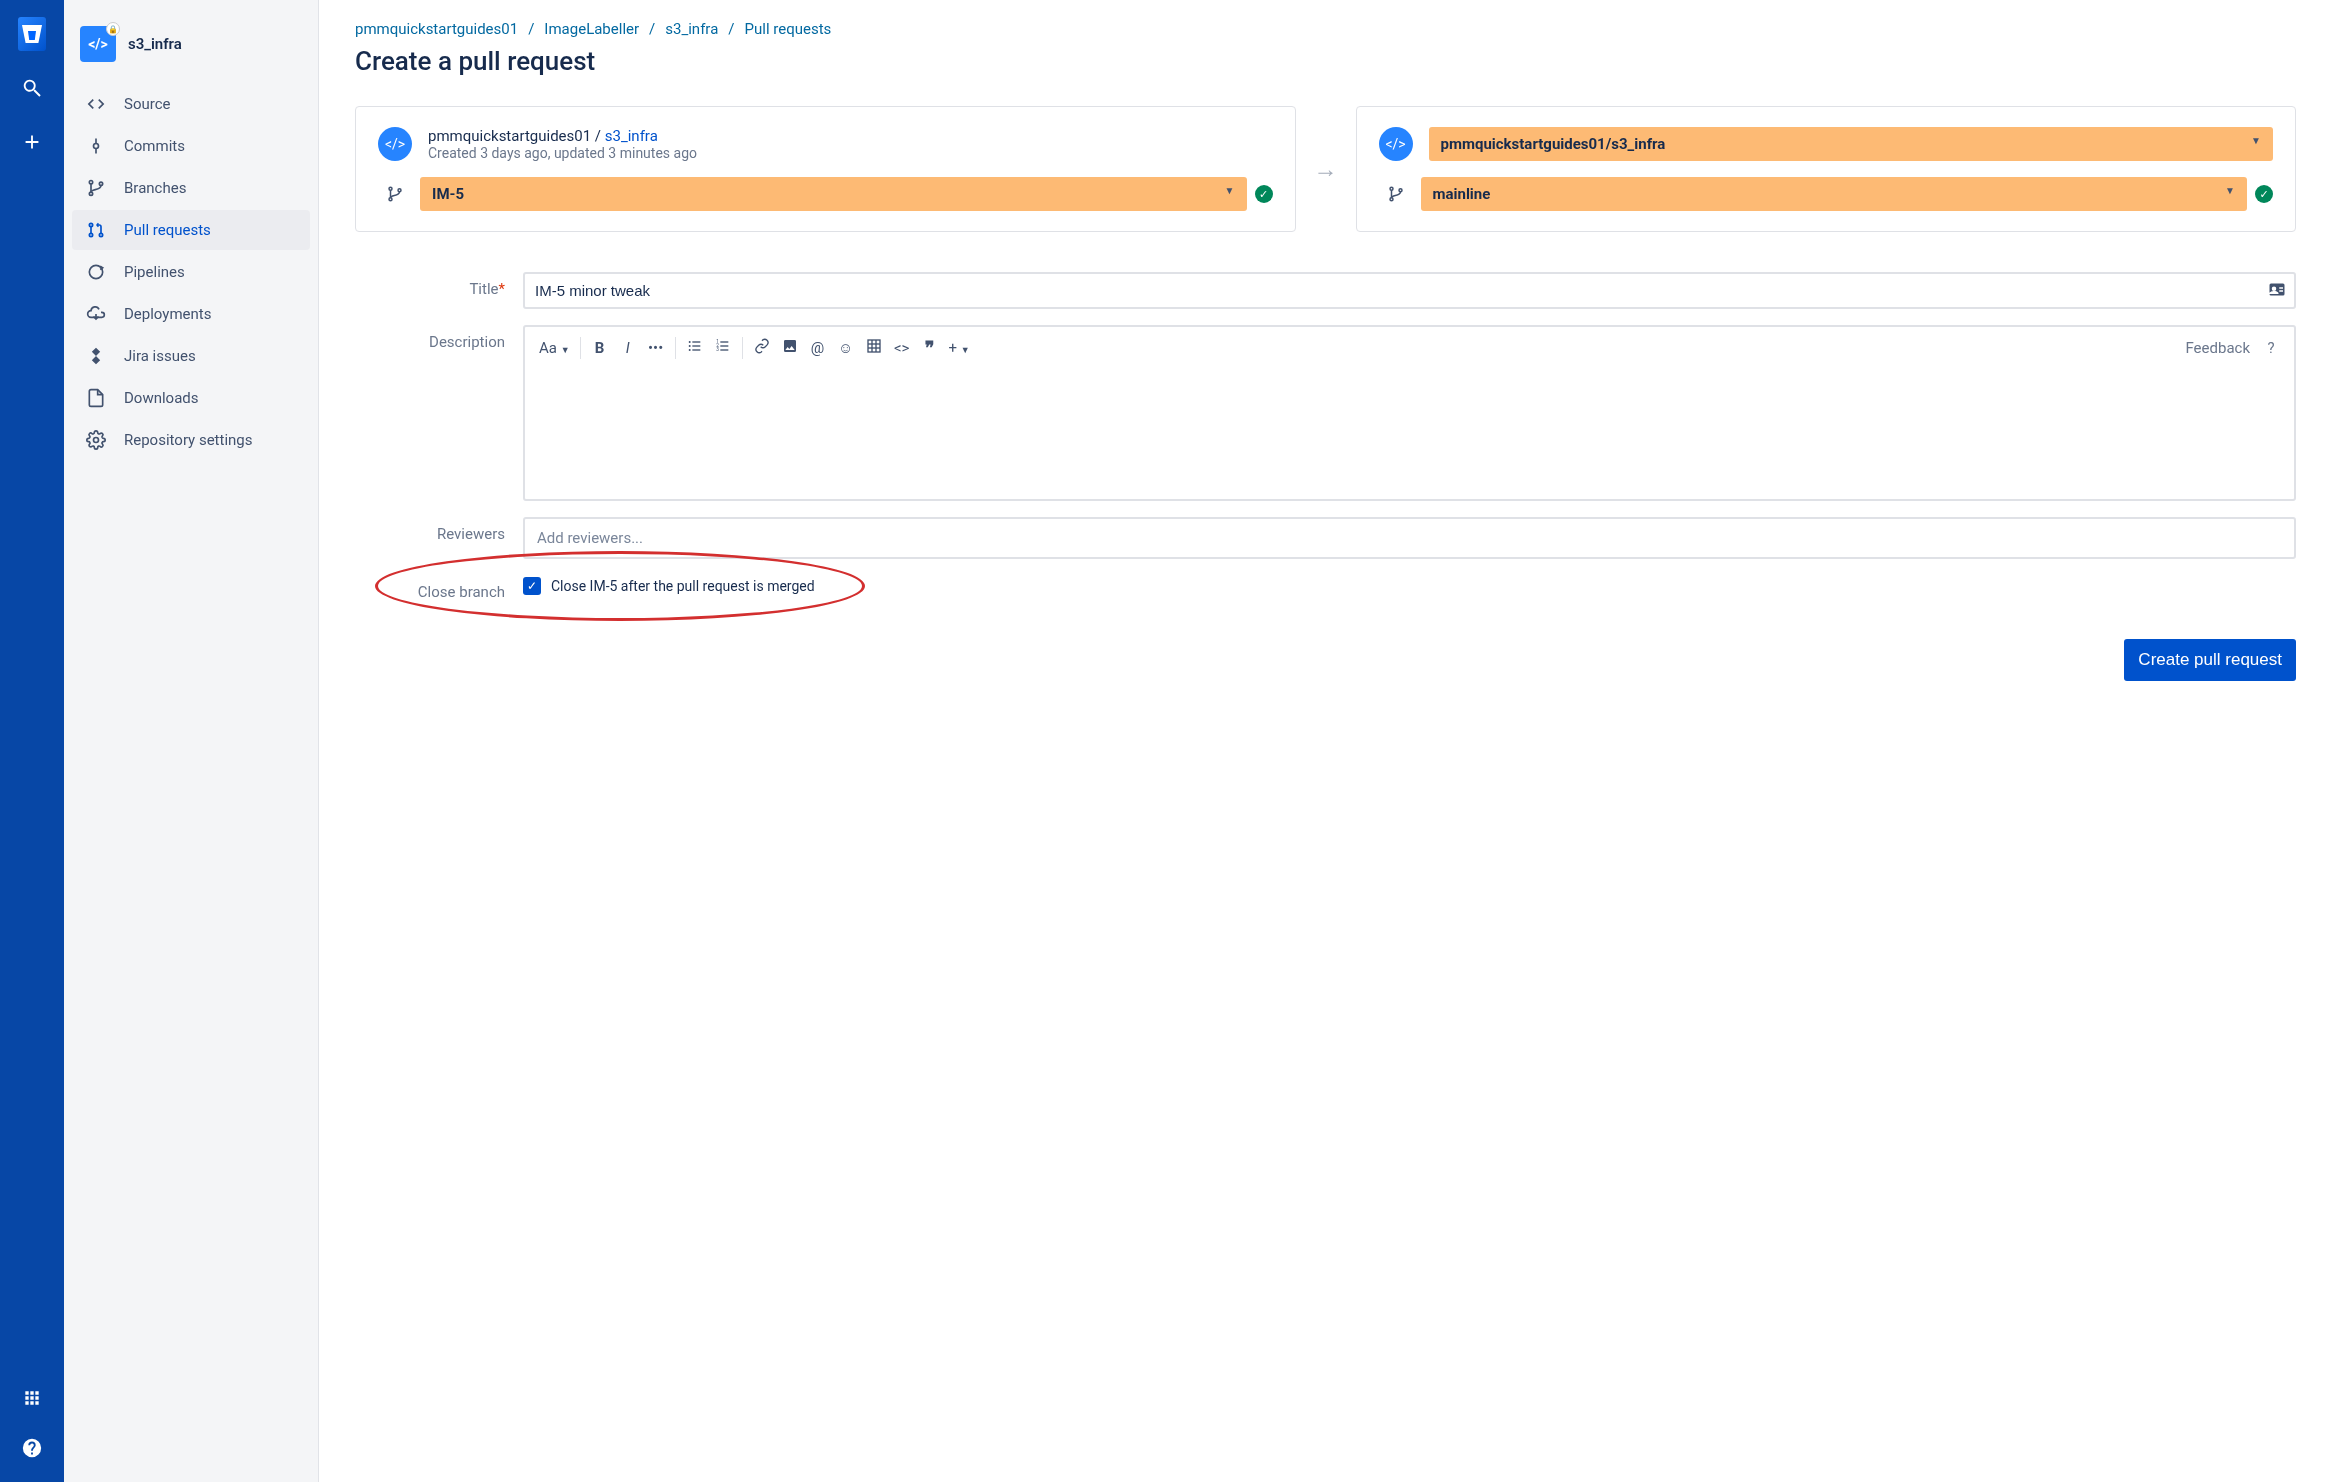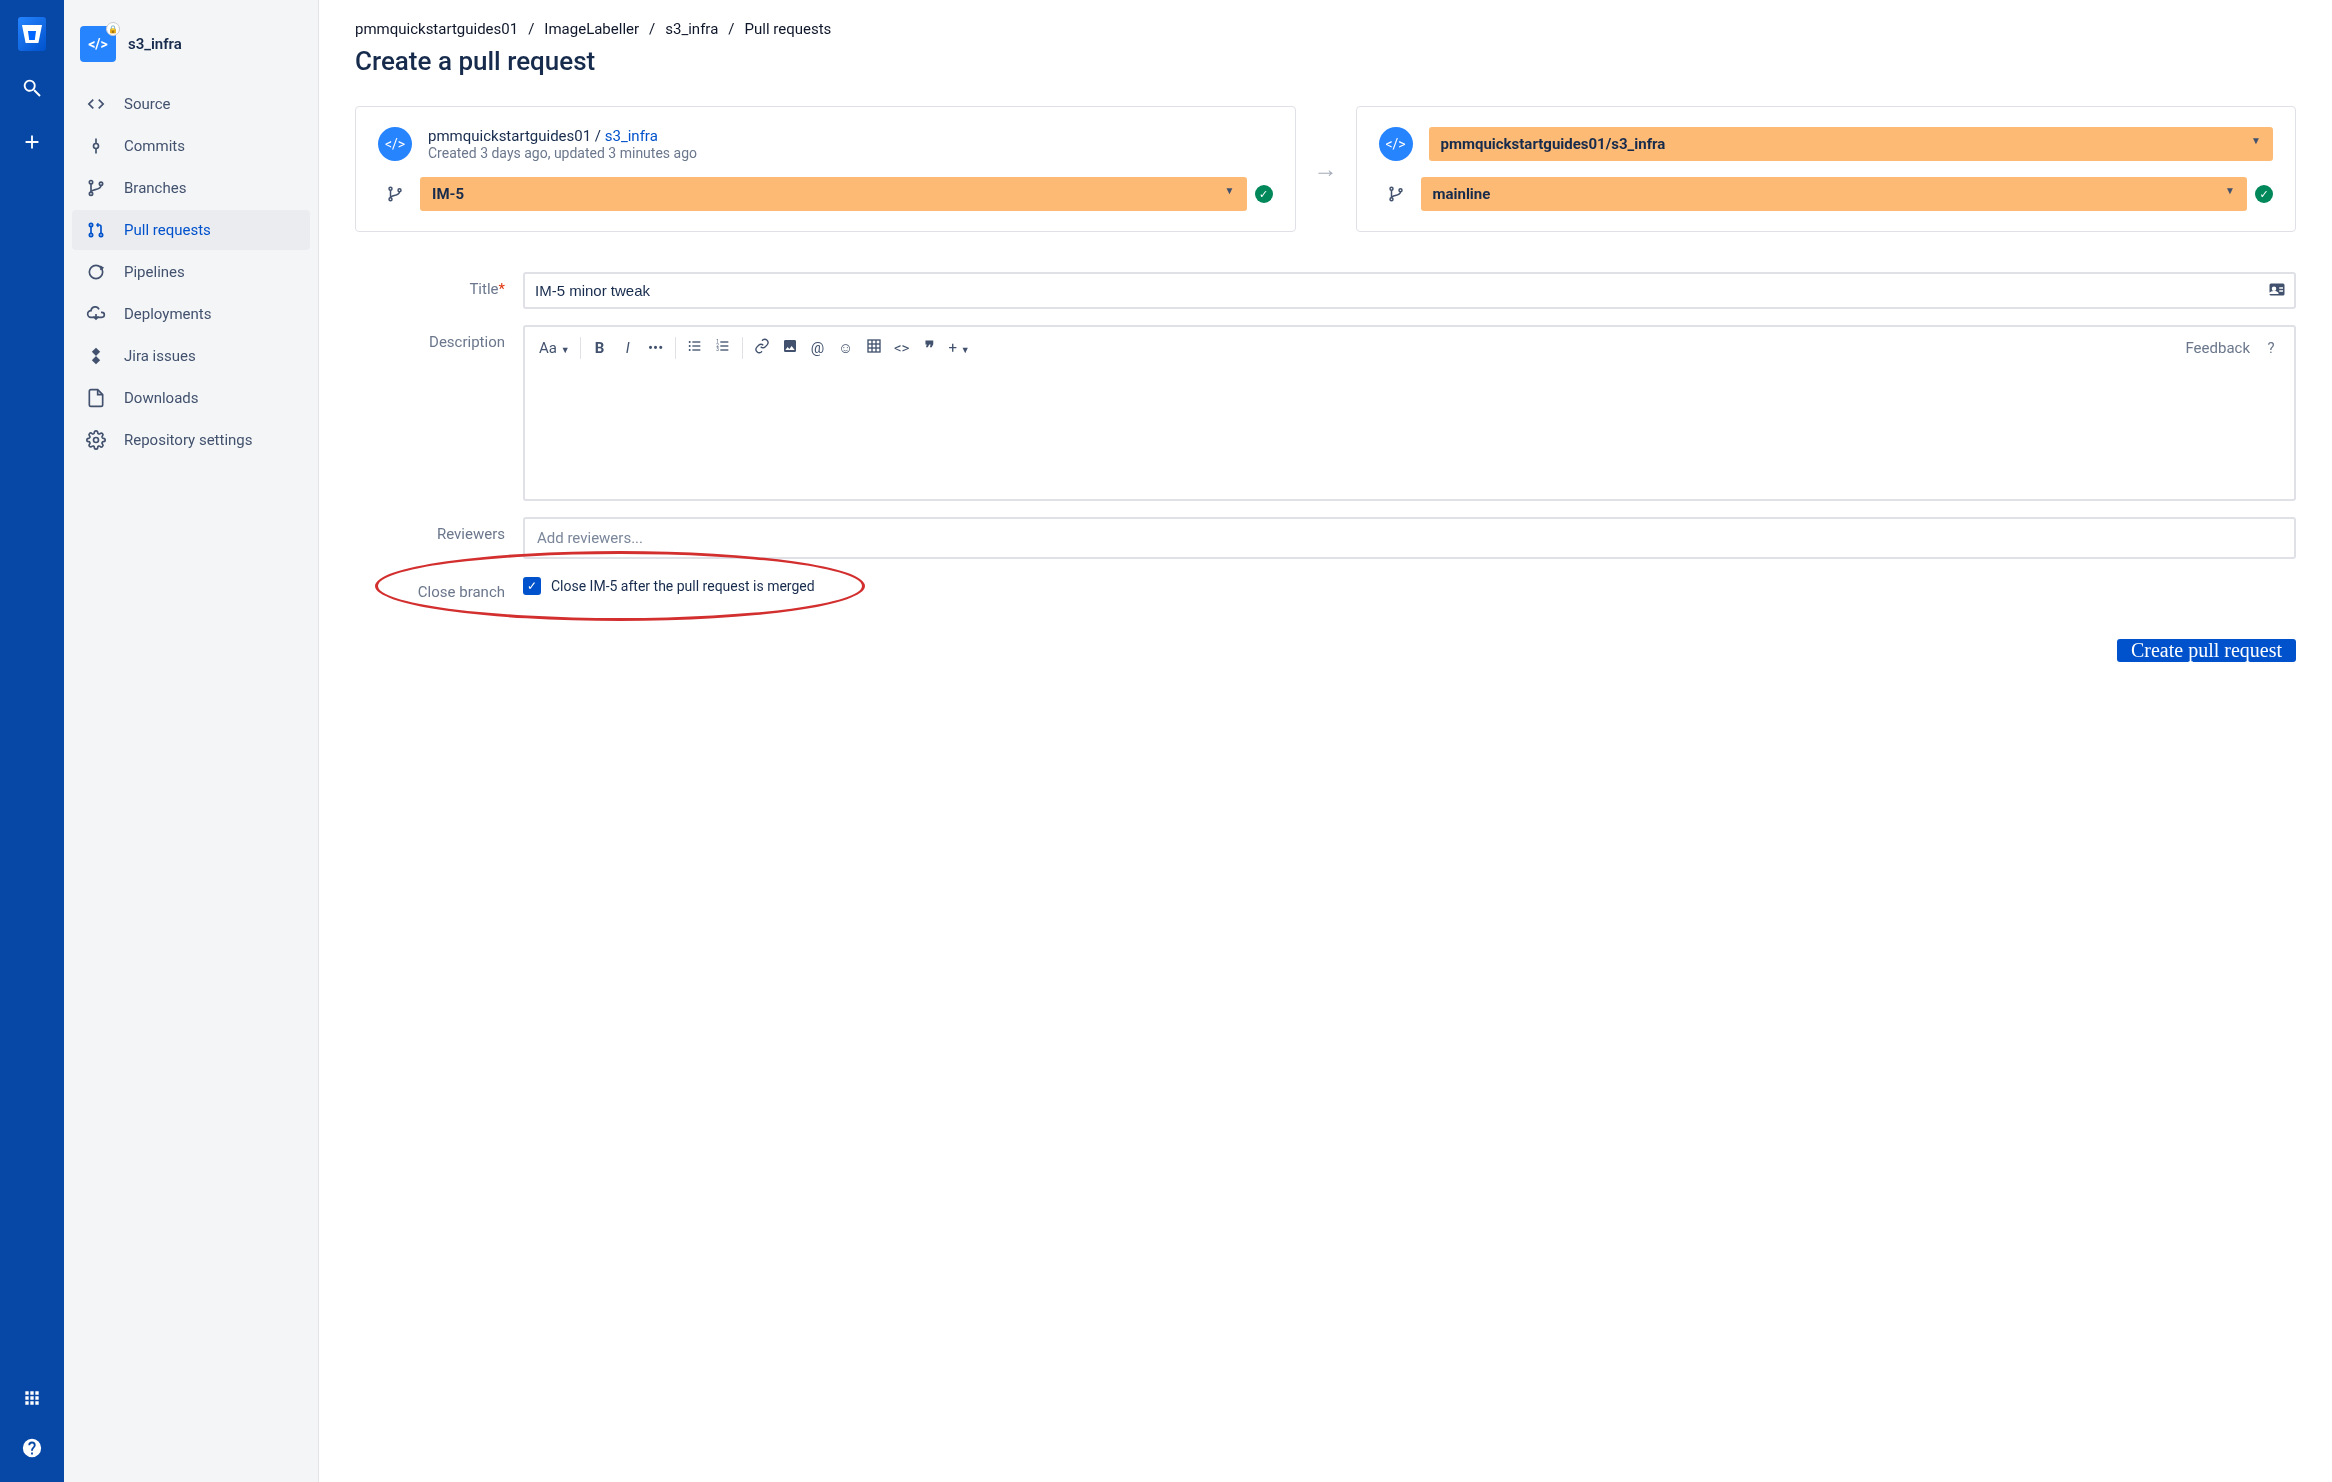--- a/index.html
+++ b/index.html
@@ -149,21 +149,21 @@
     .main {
       flex: 1;
       padding: 20px 36px;
       overflow-y: auto;
       position: relative;
     }
     .breadcrumb {
       display: flex;
       gap: 10px;
       font-size: 15px;
-      color: #0f172a;
+      color: #0369a1;
       margin-bottom: 8px;
     }
     .breadcrumb span { cursor: pointer; }
     .page-title {
       font-size: 26px;
       font-weight: 500;
       color: #172B4D;
       margin-bottom: 30px;
     }
     .branch-panels {
@@ -357,24 +357,23 @@
     .submit-row {
       display: flex;
       justify-content: flex-end;
       padding-top: 22px;
     }
     .primary-btn {
       background: #0052CC;
       color: #fff;
       border: none;
       border-radius: 3px;
-      padding: 0 14px;
-      font-size: 20px;
+      padding: 11px 14px;
+      font-size: 17px;
       cursor: pointer;
-      font-family: Liberation Serif, serif;
     }
   </style>
 </head>
 <body>
 
 <div class="app">
 
   <nav class="global-nav">
     <div class="icon">
       <div class="bucket-logo">

